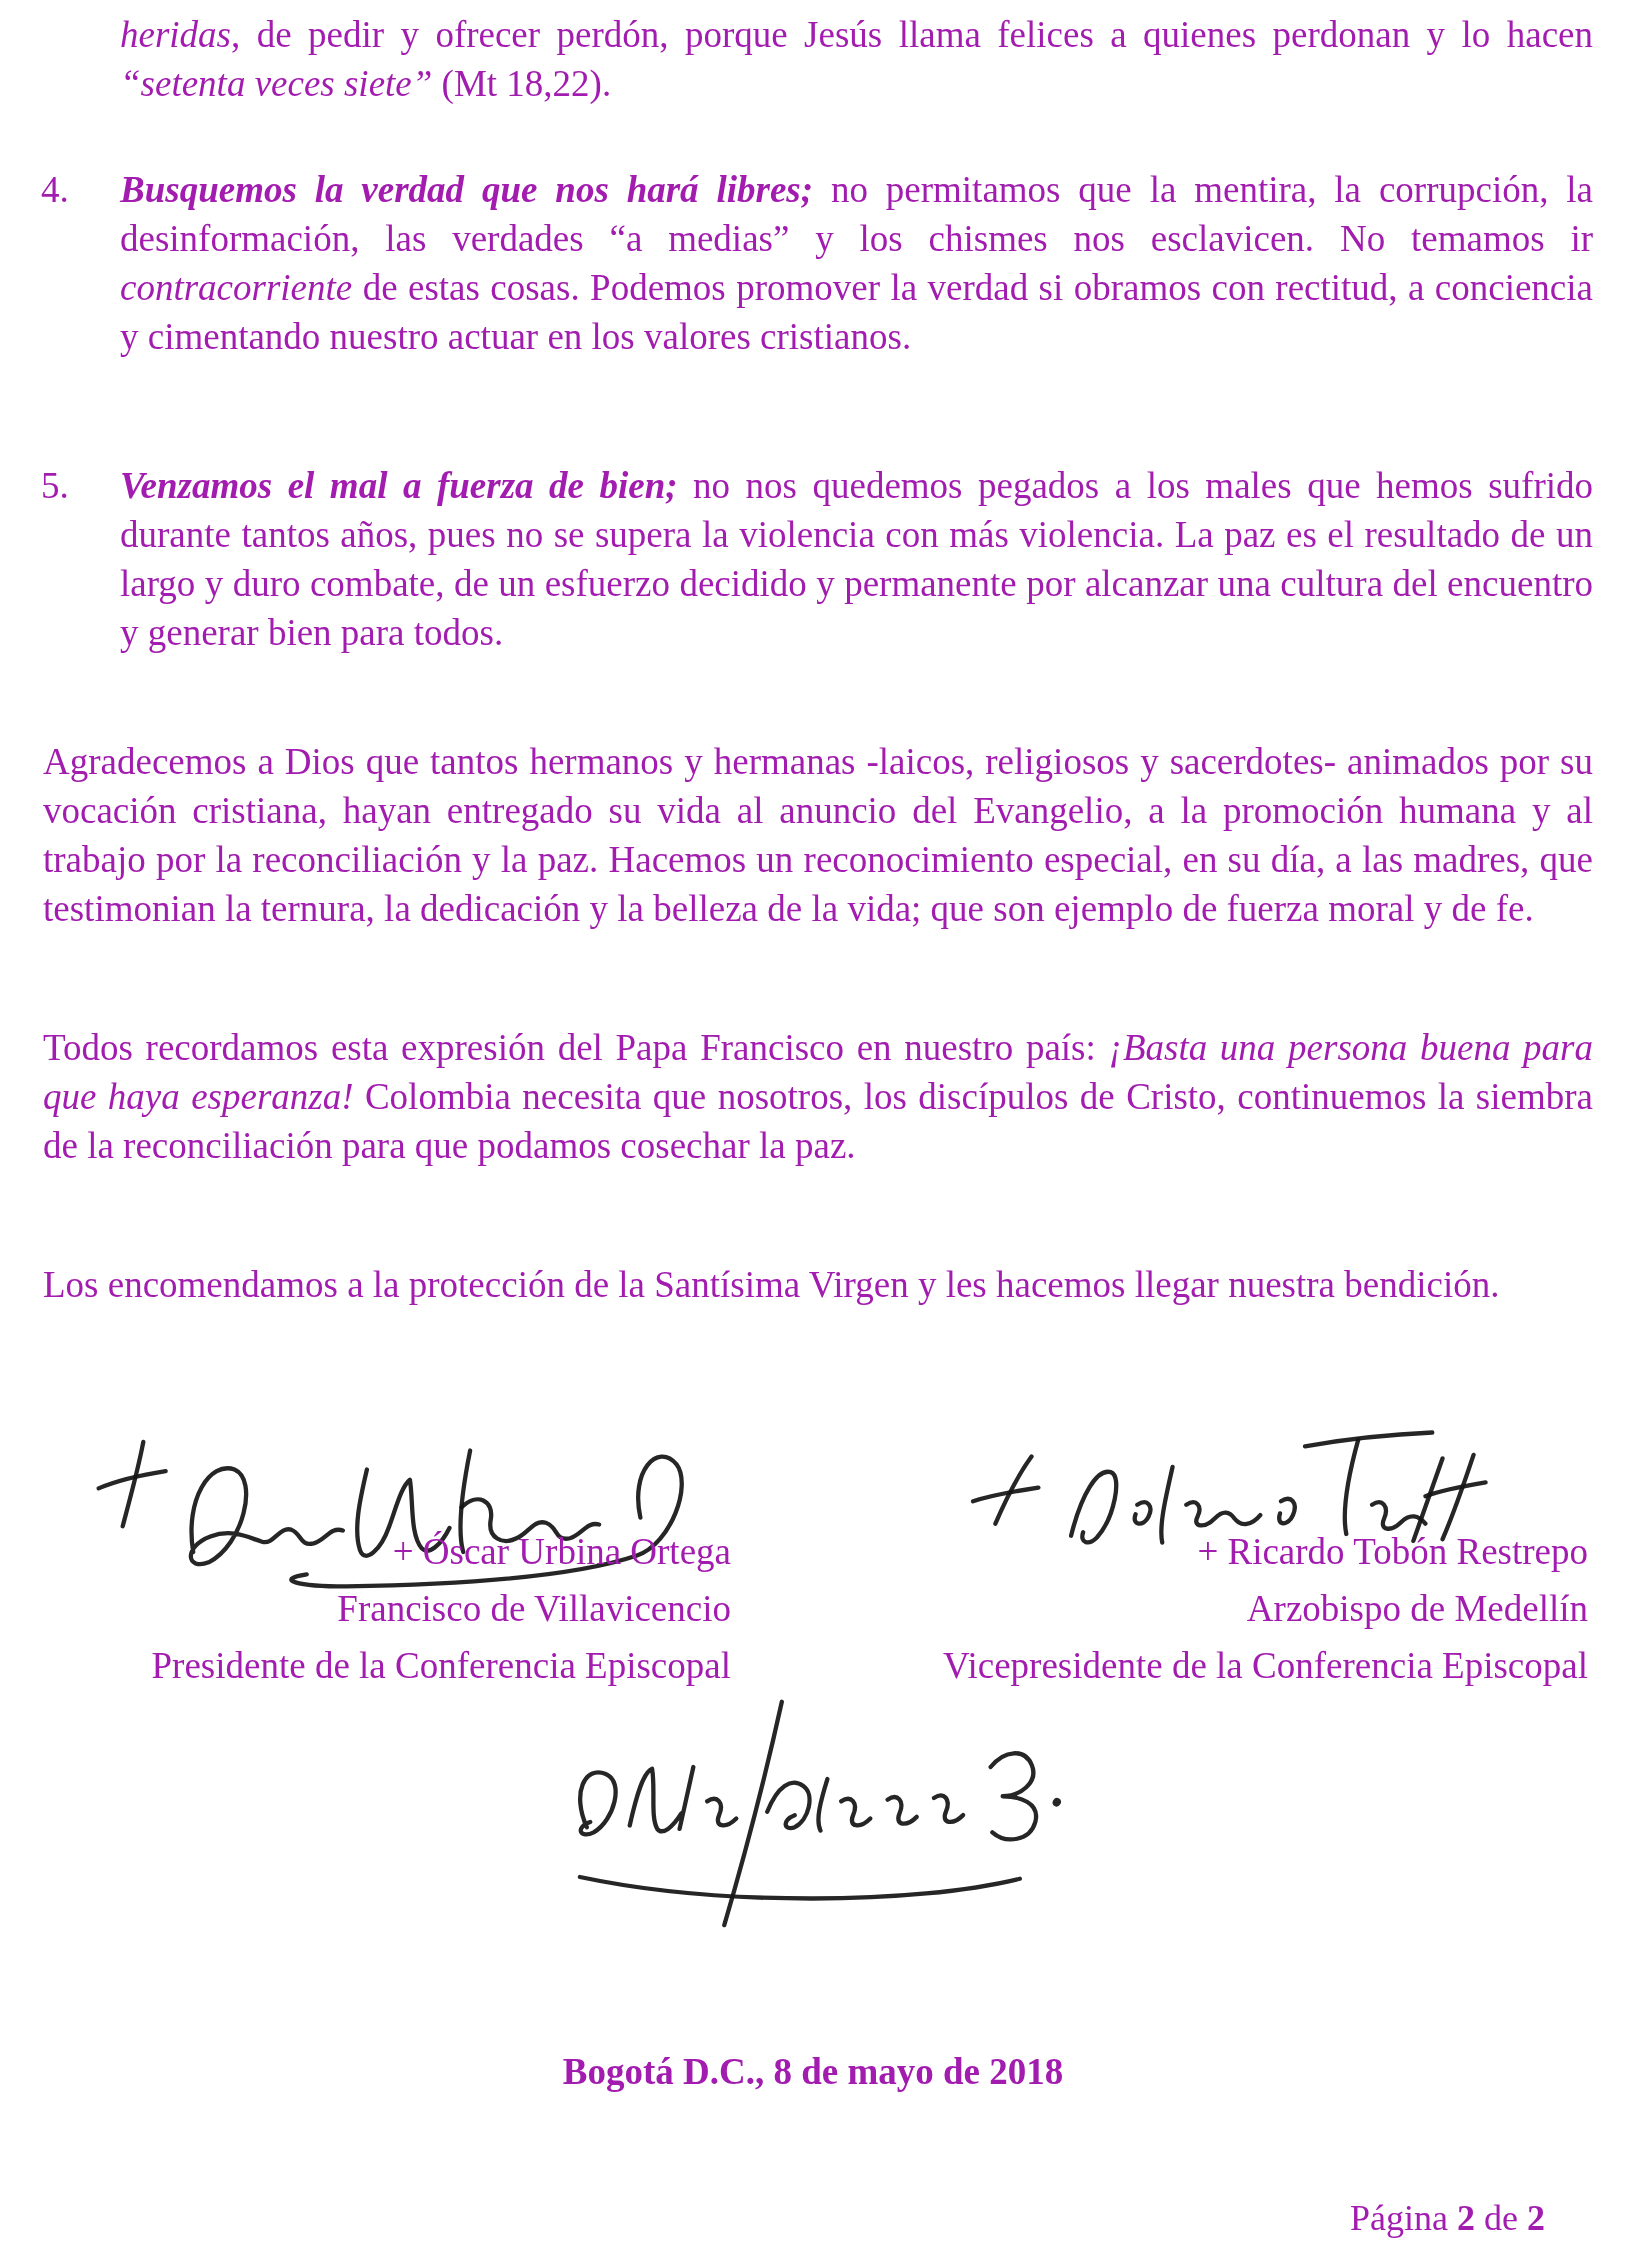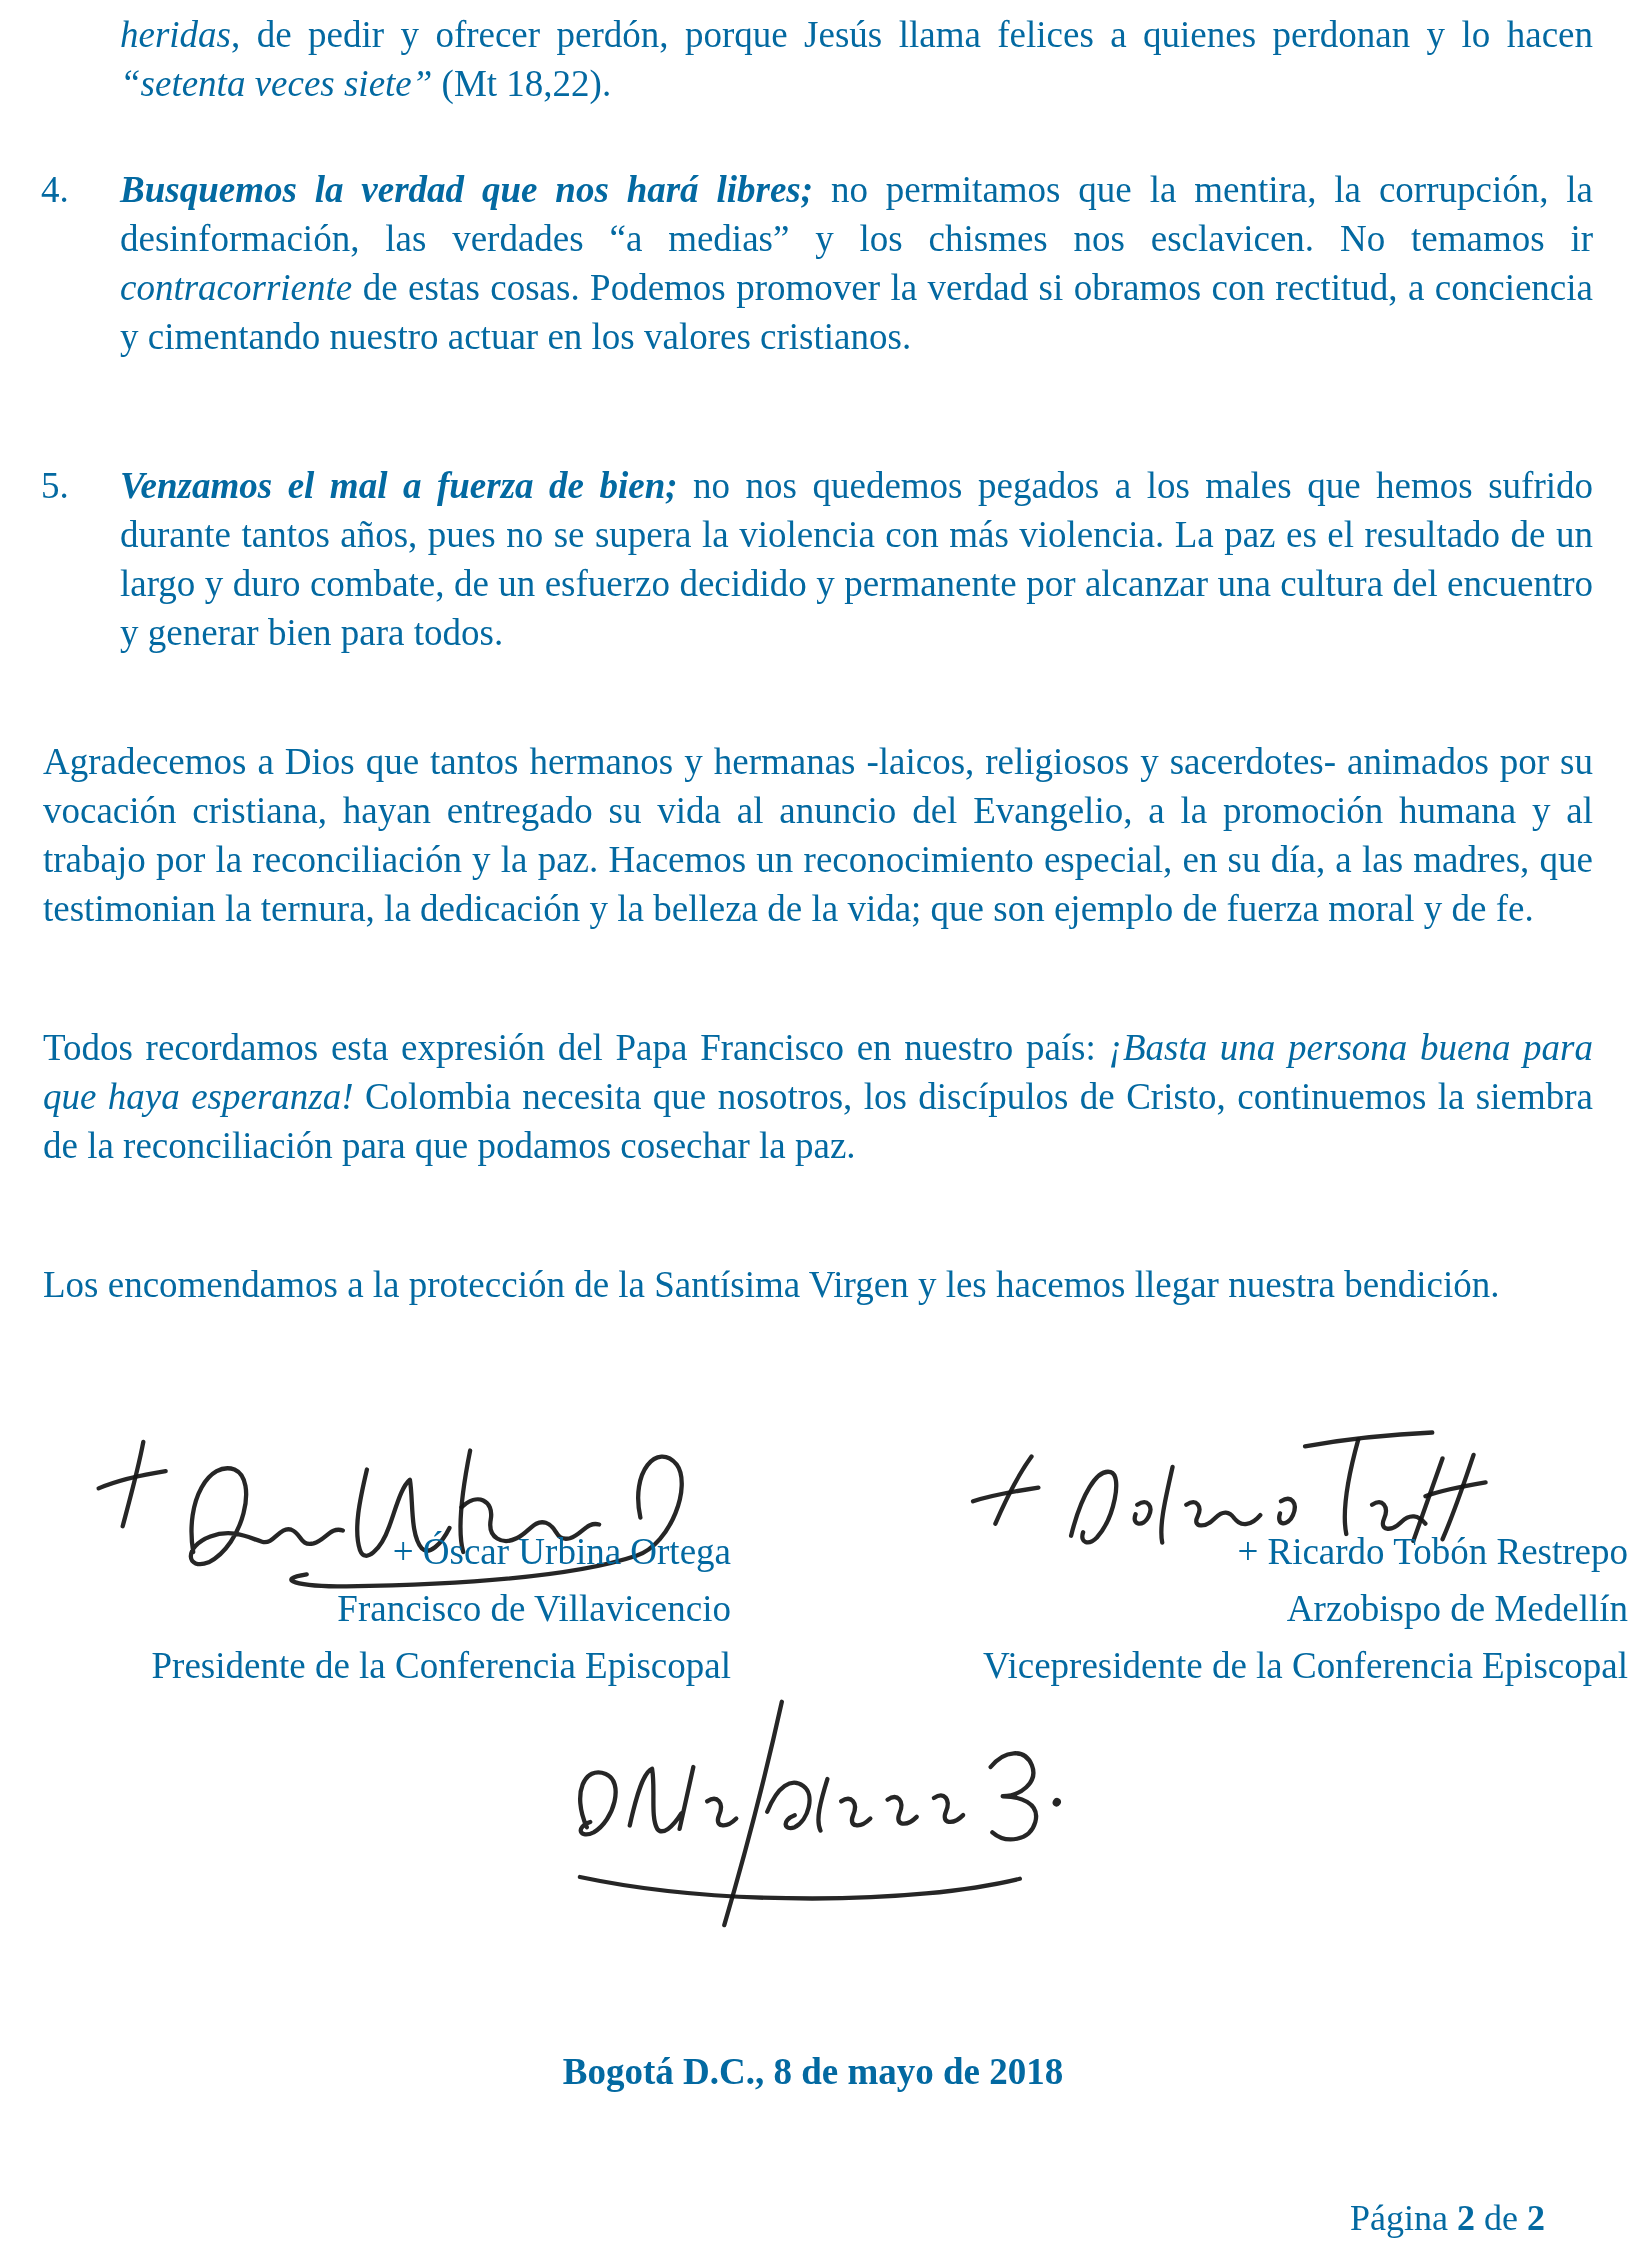--- a/index.html
+++ b/index.html
@@ -1,20 +1,20 @@
 <!DOCTYPE html>
 <html style="font-size:13.8px"><head>
 <meta charset="utf-8">
 <style>
   html,body { margin:0; padding:0; background:#ffffff; }
   .page {
     position:relative;
     width:1650px; height:2261px;
     background:#ffffff;
-    color:#0369a1;
+    color:#a21caf;
     font-family:"Liberation Serif", serif;
     overflow:hidden;
   }
   .sec { position:absolute; left:0; width:1650px; }
   .para {
     padding:0 57px 0 43px;
     text-align:justify;
     font-size:37px;
     line-height:49px;
     margin:0;
@@ -120,21 +120,21 @@
     <path d="M596,38 C584,74 572,108 560,136"></path>
     <path d="M540,86 C562,78 586,74 610,70"></path>
   </svg>
 
   <div class="sign-block" style="left:52px; top:1523px; width:679px;">
     <div class="sign-name">+ Óscar Urbina Ortega</div>
     <div class="sign-role">Francisco de Villavicencio</div>
     <div class="sign-role">Presidente de la Conferencia Episcopal</div>
   </div>
 
-  <div class="sign-block" style="left:889px; top:1523px; width:739px;">
+  <div class="sign-block" style="left:849px; top:1523px; width:739px;">
     <div class="sign-name">+ Ricardo Tobón Restrepo</div>
     <div class="sign-role">Arzobispo de Medellín</div>
     <div class="sign-role">Vicepresidente de la Conferencia Episcopal</div>
   </div>
 
   <svg class="sig" style="left:494px; top:1700px;" width="653" height="232" viewBox="0 0 760 270">
     <path d="M335,2 C320,70 295,170 268,262"></path>
     <path d="M108,148 C90,108 106,76 130,86 C152,95 140,140 116,154 C100,162 94,148 112,142"></path>
     <path d="M158,146 C166,110 174,84 184,80 C188,104 182,136 190,150 C196,158 208,148 218,132 M232,78 L216,150"></path>
     <path d="M248,118 C260,110 268,120 262,134 C256,148 270,150 282,138"></path>

